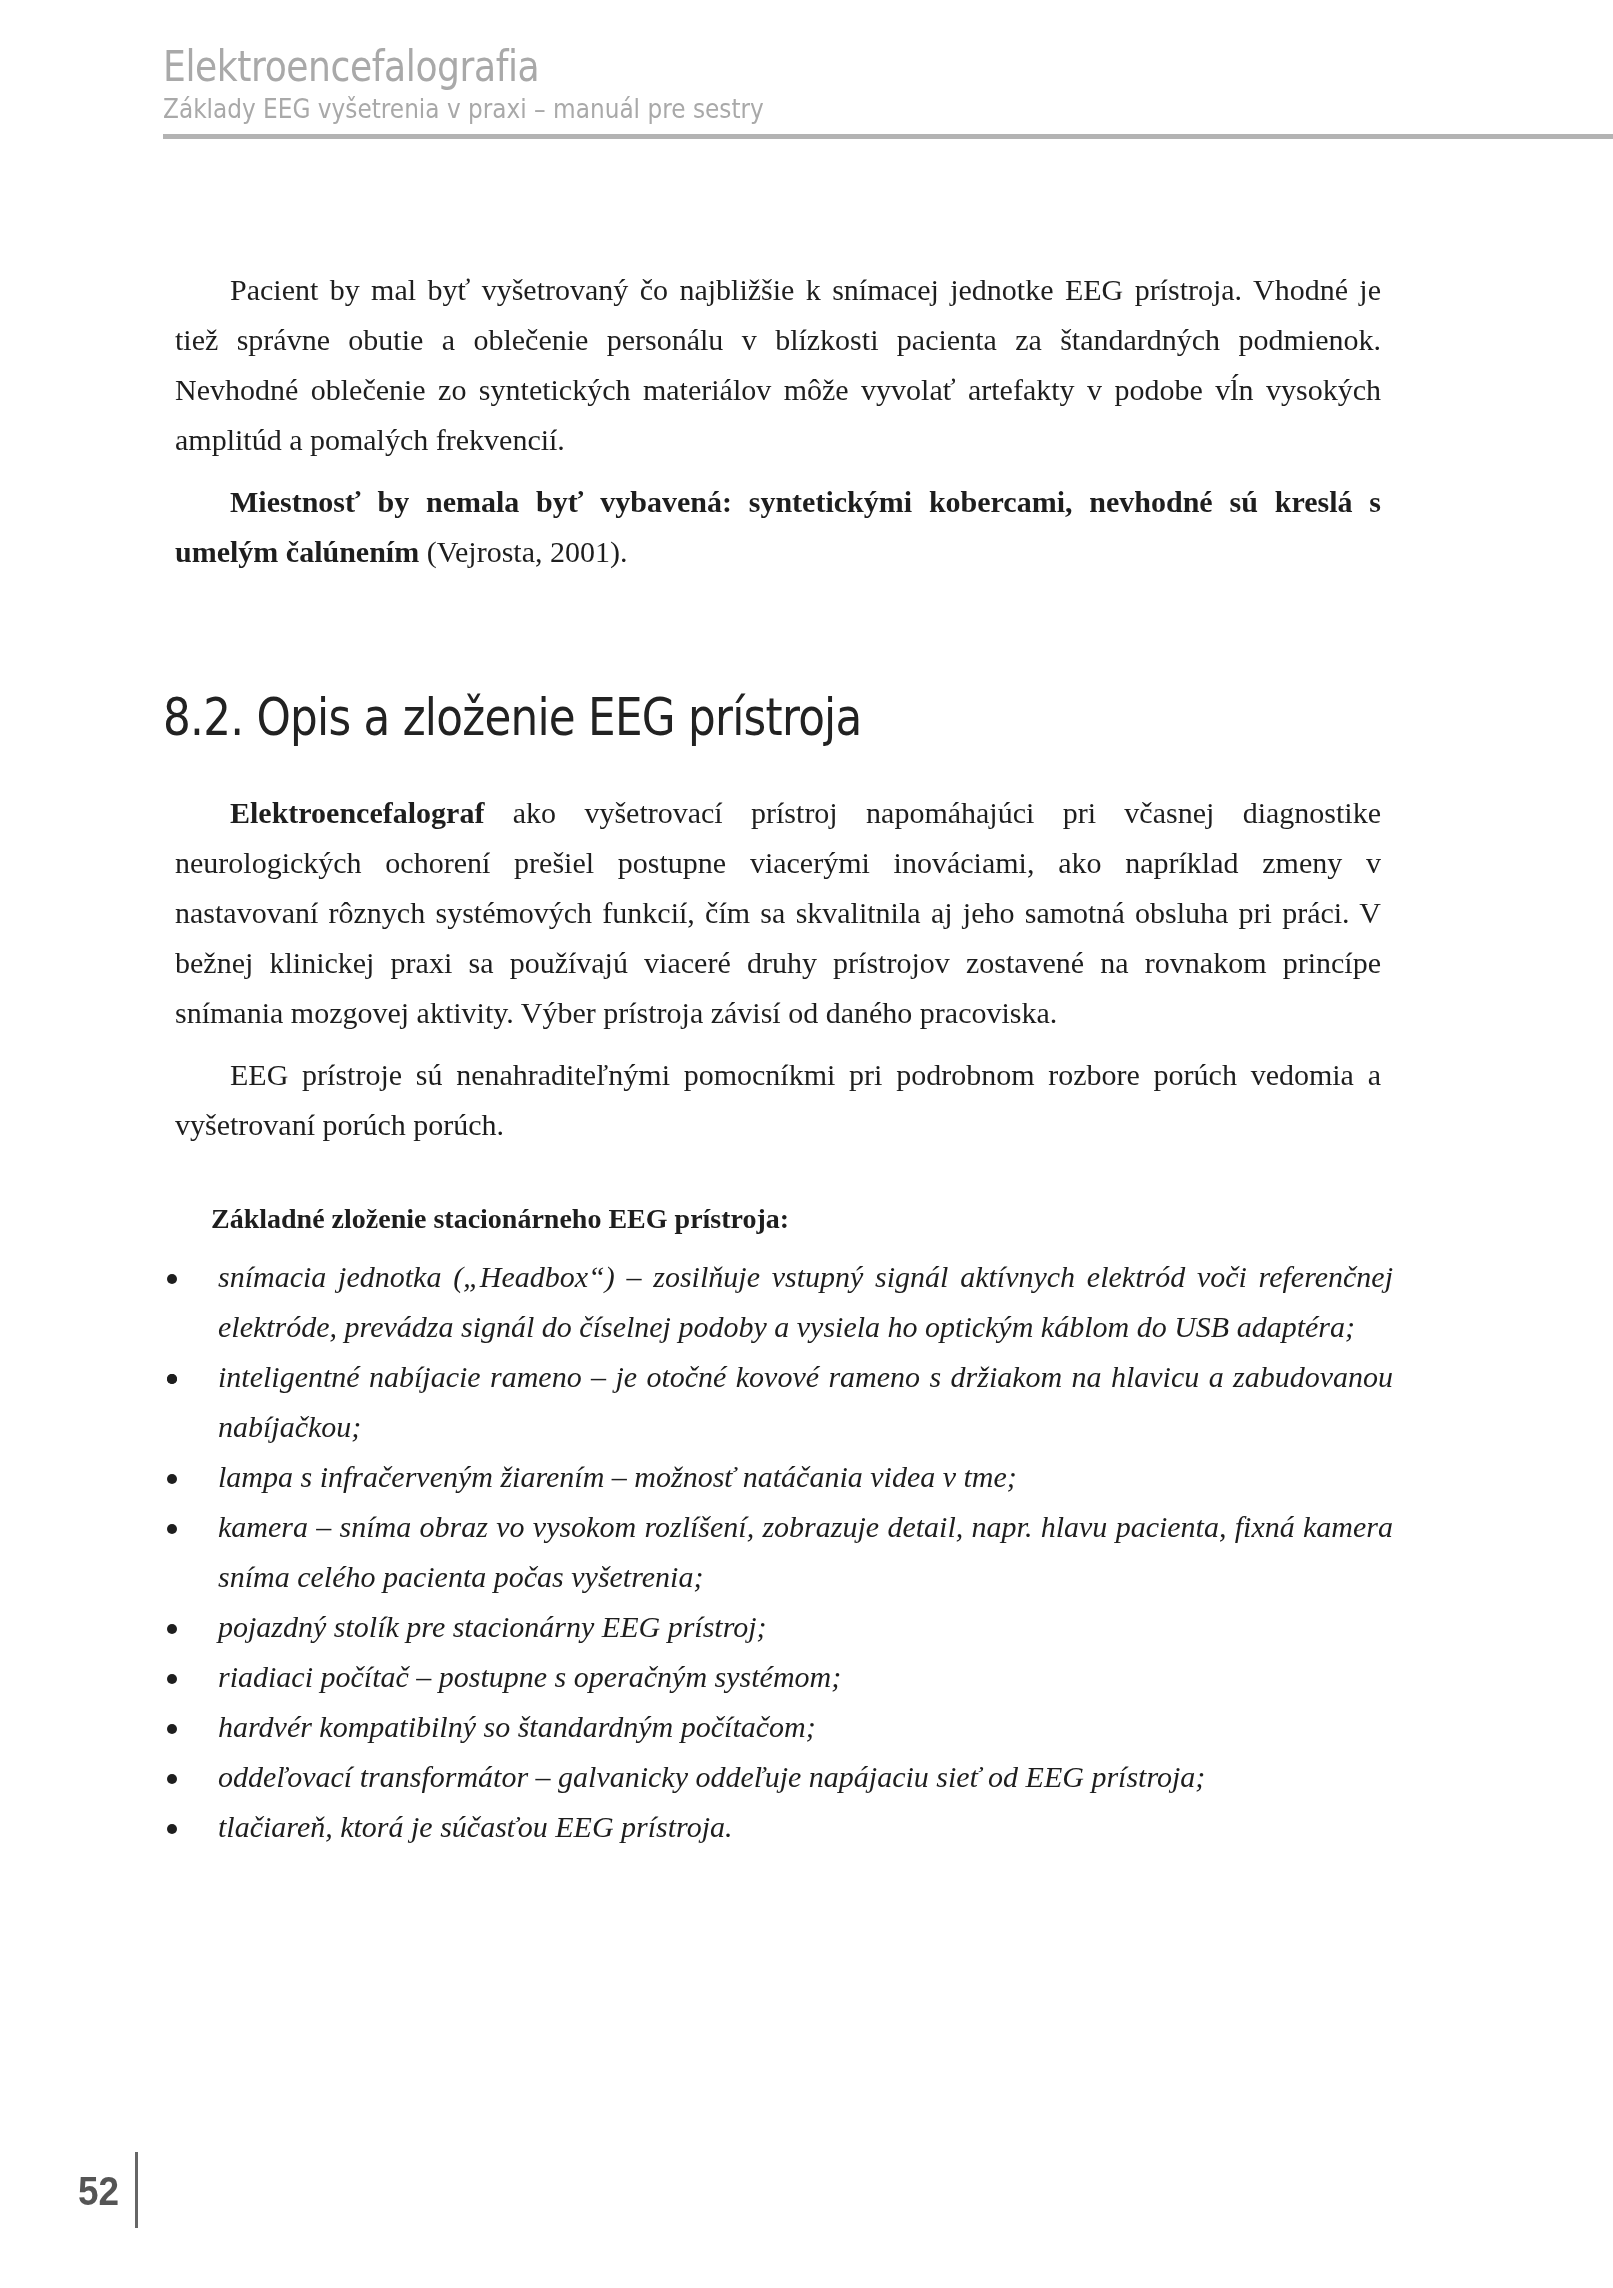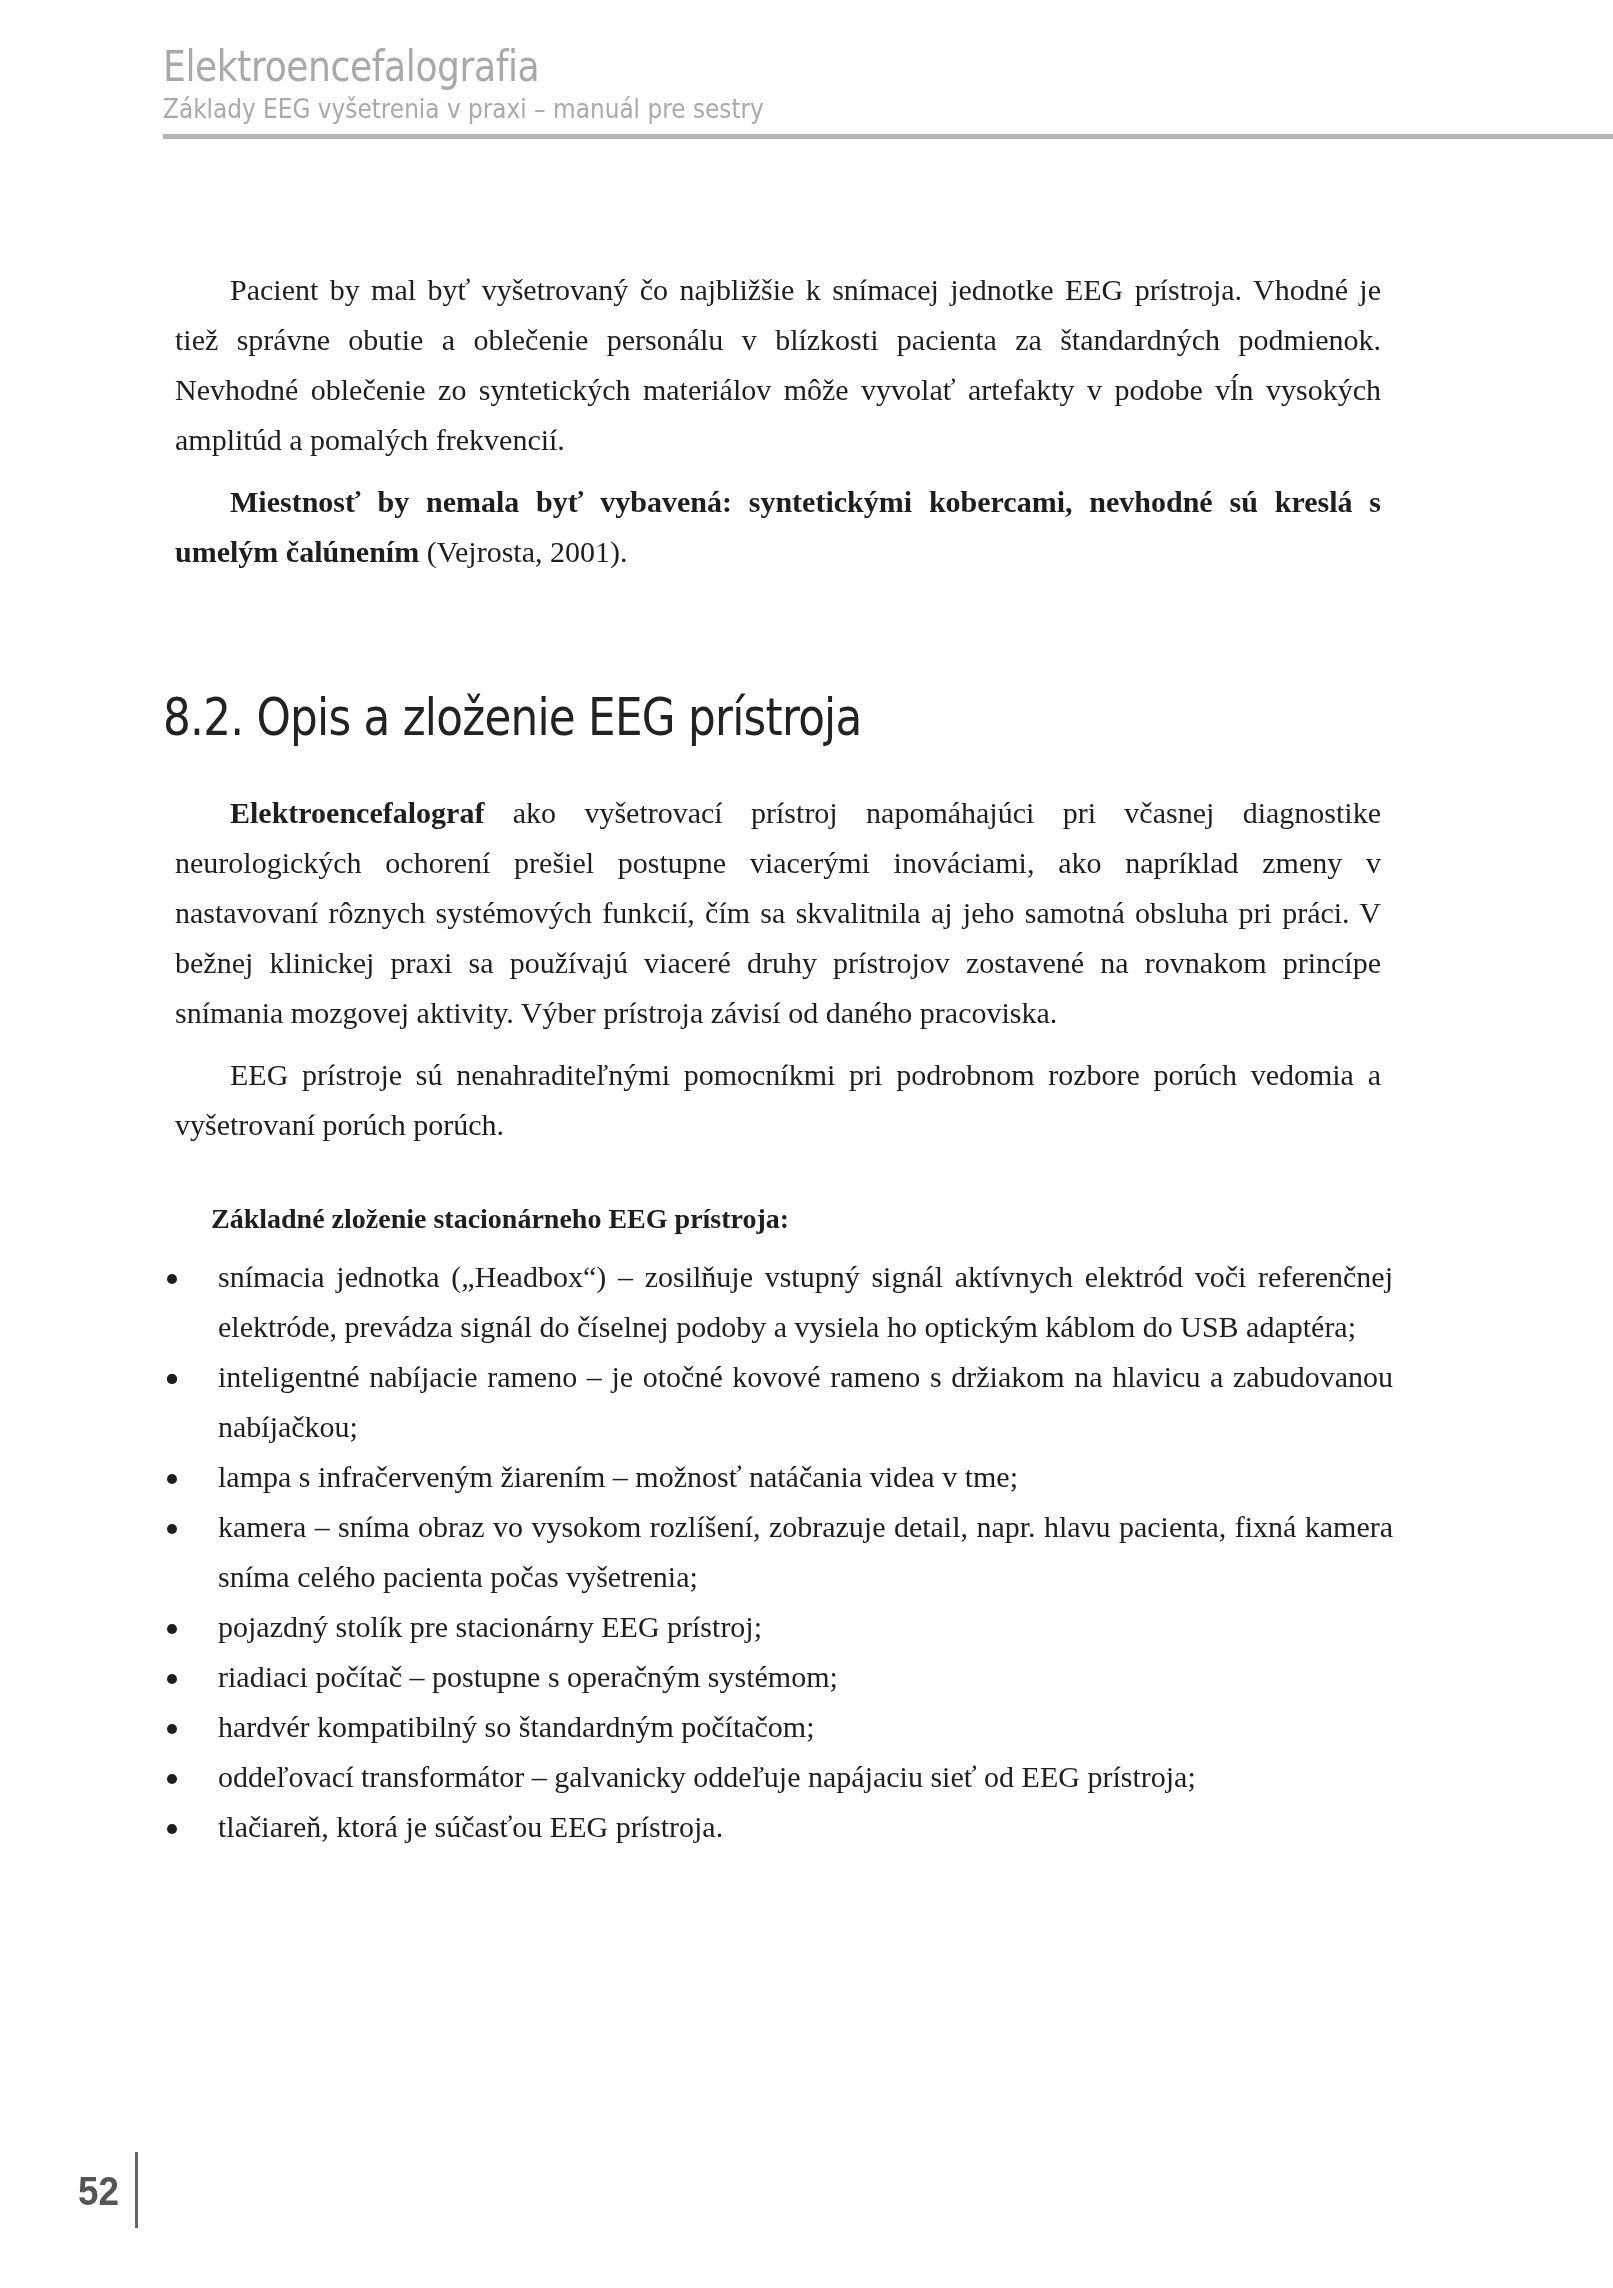--- a/index.html
+++ b/index.html
@@ -35,21 +35,21 @@
     transform: scaleX(0.84); transform-origin: left top; line-height: 65px;
     font-weight: normal; letter-spacing: -0.9px;
   }
   .sub-heading {
     position: absolute; left: 163px; top: 1196px;
     font-family: "Liberation Serif", serif; font-size: 28px; font-weight: bold;
     color: #1e1e1e; line-height: 46px; white-space: nowrap; margin-left: 48px;
   }
   .bullet-list {
     position: absolute; left: 163px; top: 1252px; width: 1230px; margin: 0; padding: 0; list-style: none;
-    font-family: "Liberation Serif", serif; font-size: 30px; line-height: 50px; color: #1e1e1e;
+    font-family: "Liberation Serif", serif; font-size: 30px; line-height: 50px; color: #1e1e1e; font-style: italic;
   }
   .bullet-list li { position: relative; padding-left: 55px; text-align: justify; }
   .bullet-dot {
     position: absolute; left: 3.7px; top: 22px; width: 10px; height: 10px; border-radius: 50%; background: #1e1e1e;
   }
 
   .folio {
     position: absolute; left: 78px; top: 2169px;
     font-family: "Liberation Sans", sans-serif; font-size: 41px; font-weight: bold; color: #555;
     line-height: 44px; transform: scaleX(0.9); transform-origin: left top;

